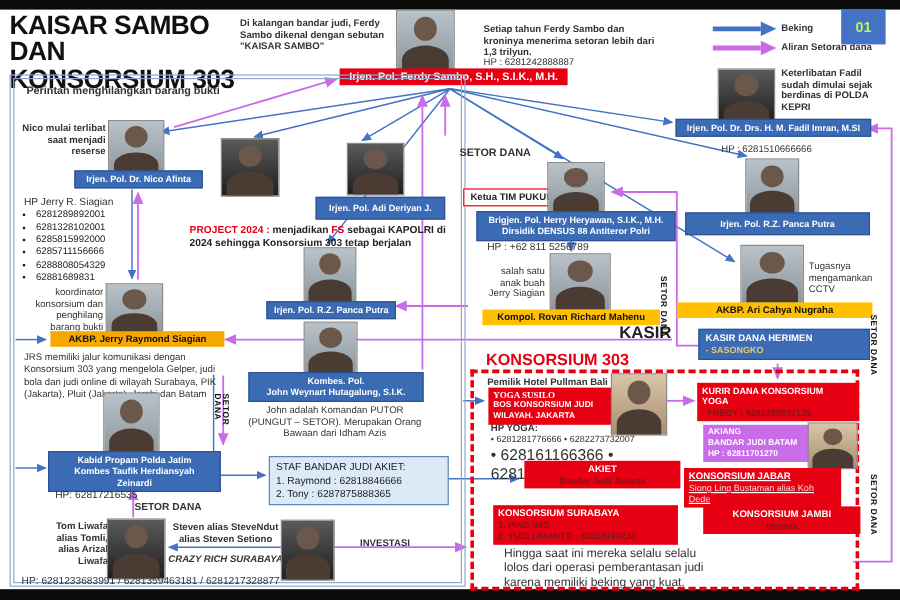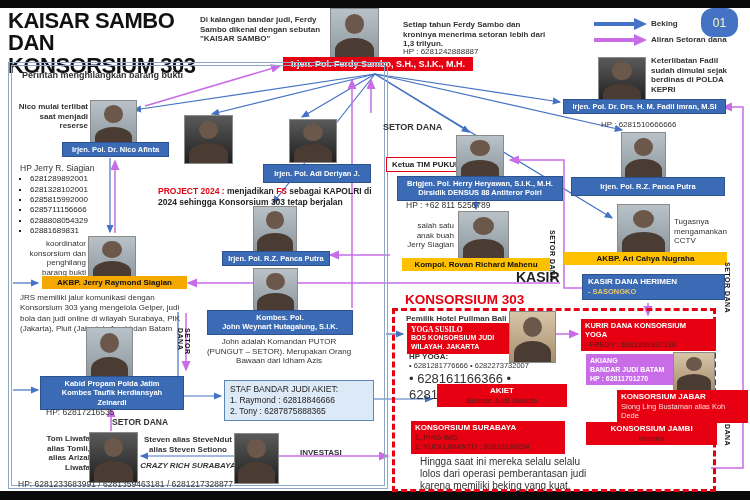--- a/index.html
+++ b/index.html
@@ -17,21 +17,21 @@
   .rbox{background:#e60012;color:#fff;font-size:7.5px;line-height:1.25;padding:2px 4px;}
   .rbox .t{font-weight:bold;font-size:8px;}
   .dksub{color:#7d1616;font-weight:bold;}
   .ltsub{color:#ffd7d7;}
   .photo{position:absolute;border:1px solid #8a8a8a;background:linear-gradient(#b9c2c9,#8d979e);overflow:hidden;}
   .photo::before{content:"";position:absolute;width:42%;height:40%;left:29%;top:10%;background:#6b584a;border-radius:50%;}
   .photo::after{content:"";position:absolute;width:84%;height:48%;left:8%;bottom:-6%;background:#46engano;background:#4a3b33;border-radius:50% 50% 0 0;}
   .p-dark{background:linear-gradient(#5a5a5a,#1f1f1f);}
   .p-tan{background:linear-gradient(#d8c5a8,#a88f6e);}
   .vtext{writing-mode:vertical-rl;text-orientation:mixed;font-size:7px;font-weight:bold;color:#111;letter-spacing:.5px;}
-  .badge{background:#4472c4;color:#fef9c3;font-weight:normal;font-size:12px;border-radius:12px;
+  .badge{background:#4472c4;color:#bef264;font-weight:bold;font-size:12px;border-radius:0;
     display:flex;align-items:center;justify-content:center;}
   .dashed{border:3px dashed #e60012;}
   svg{position:absolute;left:0;top:0;pointer-events:none;}
   ul.hp{margin:1px 0 0 10px;padding:0;list-style:square;font-size:8px;line-height:1.3;}
   .ktitle{color:#e60012;font-weight:bold;font-size:13.5px;background:#fff;padding:0 3px;}
 </style>
 </head>
 <body>
 
 <div id="canvas">
@@ -234,21 +234,21 @@
     <div class="t" style="font-size:7.5px;">KURIR DANA KONSORSIUM</div>
     <div class="t" style="font-size:7.5px;">YOGA</div>
     <div class="dksub">- FREDY : 6281283837138</div>
   </div>
   <div class="abs" style="left:586px;top:354px;width:86px;background:#c86ce8;color:#fff;font-size:7px;font-weight:bold;line-height:1.3;padding:2px 4px;">
     <div>AKIANG</div>
     <div>BANDAR JUDI BATAM</div>
     <div>HP : 62811701270</div>
   </div>
   <div class="photo p-tan" style="left:673px;top:352px;width:40px;height:37px;"></div>
-  <div class="abs rbox" style="left:617px;top:390px;width:123px;">
+  <div class="abs rbox" style="left:570px;top:390px;width:123px;text-decoration:underline;">
     <div class="t">KONSORSIUM JABAR</div>
     <div class="ltsub">Siong Ling Bustaman alias Koh Dede</div>
   </div>
   <div class="abs rbox" style="left:586px;top:422px;width:123px;text-align:center;">
     <div class="t">KONSORSIUM JAMBI</div>
     <div class="dksub">Hendra</div>
   </div>
 
 </div>
 

